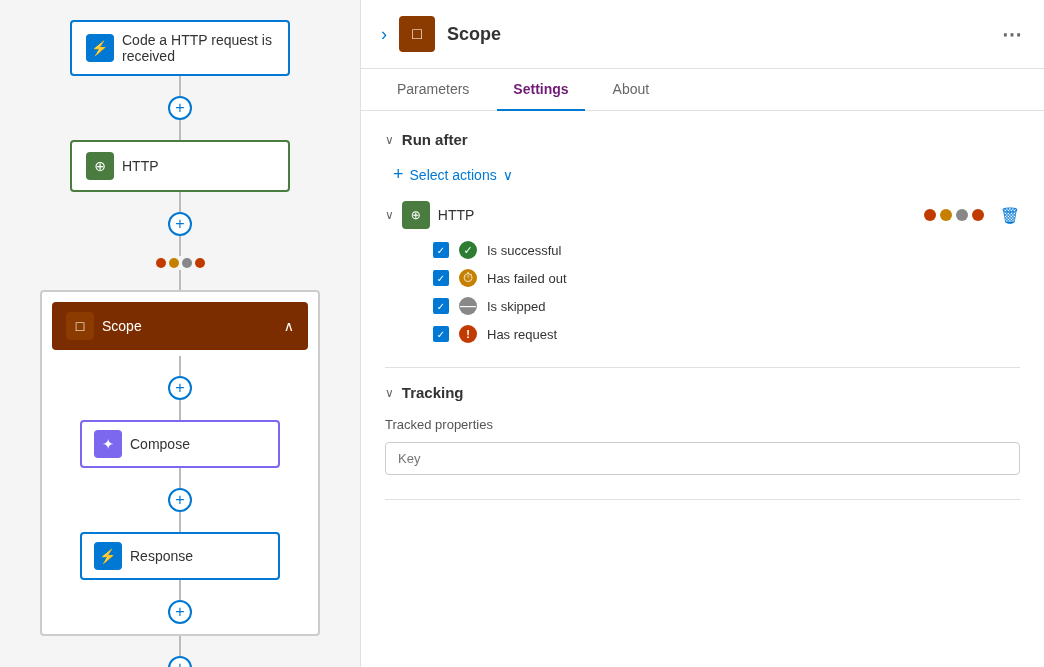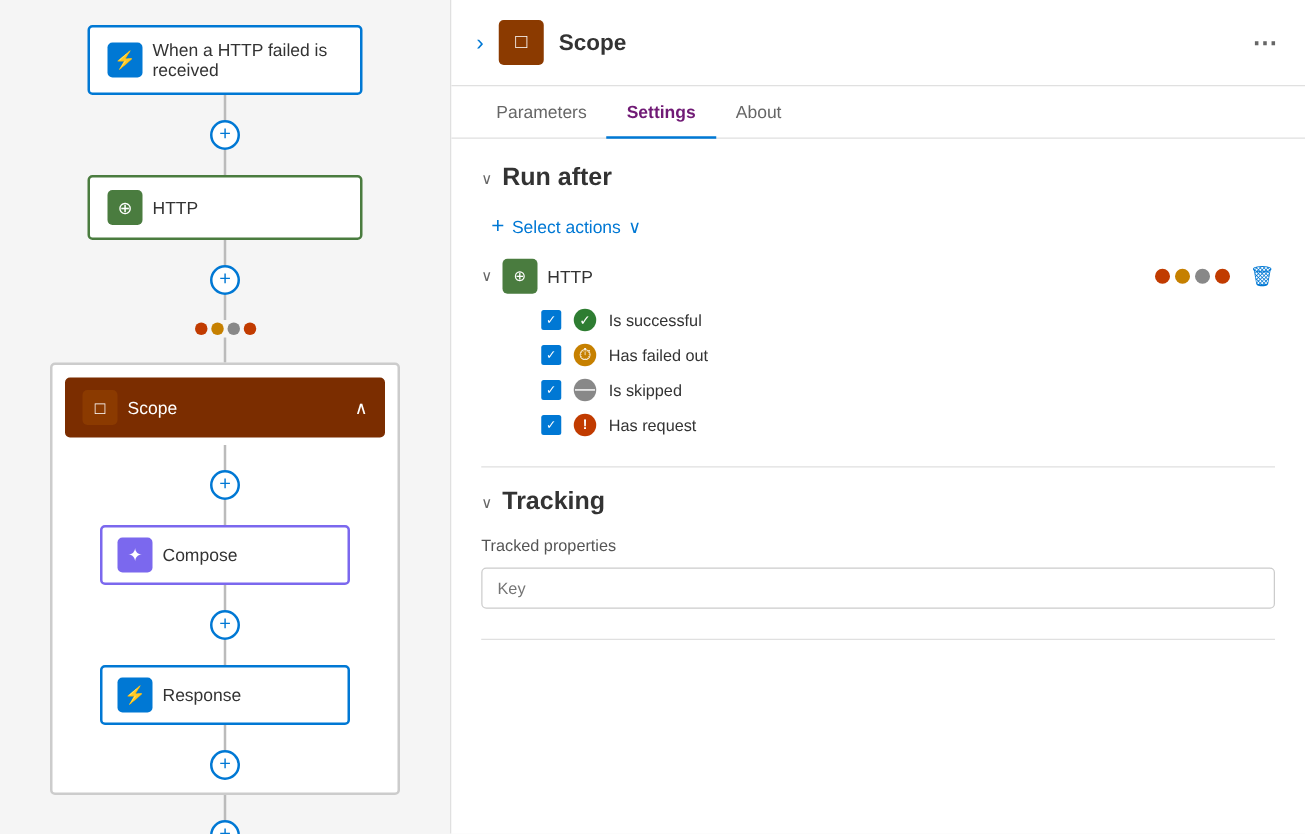--- a/index.html
+++ b/index.html
@@ -195,21 +195,21 @@
     }
 
     .chevron-left {
       cursor: pointer;
       color: #0078d4;
       font-size: 18px;
     }
 
     .tabs {
       display: flex;
-      gap: 0;
+      gap: 12px;
       border-bottom: 1px solid #e0e0e0;
       padding: 0 20px;
     }
 
     .tab {
       padding: 12px 16px;
       cursor: pointer;
       color: #666;
       font-size: 14px;
       border-bottom: 2px solid transparent;
@@ -233,21 +233,21 @@
 
     .section-header {
       display: flex;
       align-items: center;
       gap: 8px;
       margin-bottom: 16px;
       cursor: pointer;
     }
 
     .section-title {
-      font-size: 20px;
+      font-size: 15px;
       font-weight: 600;
       color: #333;
     }
 
     .chevron-down {
       color: #666;
       font-size: 12px;
     }
 
     .select-actions-row {
@@ -391,21 +391,21 @@
     }
   </style>
 </head>
 <body>
 
 <div class="left-panel">
   <div class="flow-container">
 
     <div class="node-http-trigger">
       <div class="node-icon icon-trigger">⚡</div>
-      <span>When a HTTP failed is received</span>
+      <span>Code a HTTP request is received</span>
     </div>
 
     <div class="connector">
       <div class="connector-line"></div>
       <div class="connector-plus">+</div>
       <div class="connector-line"></div>
     </div>
 
     <div class="node-http">
       <div class="node-icon icon-http">⊕</div>

